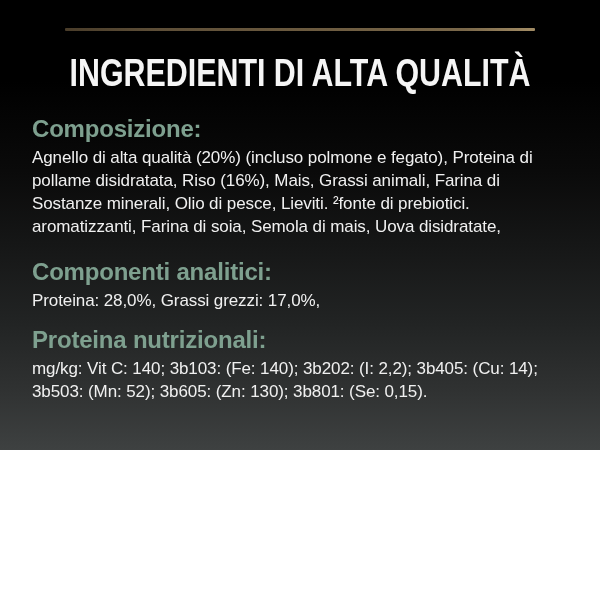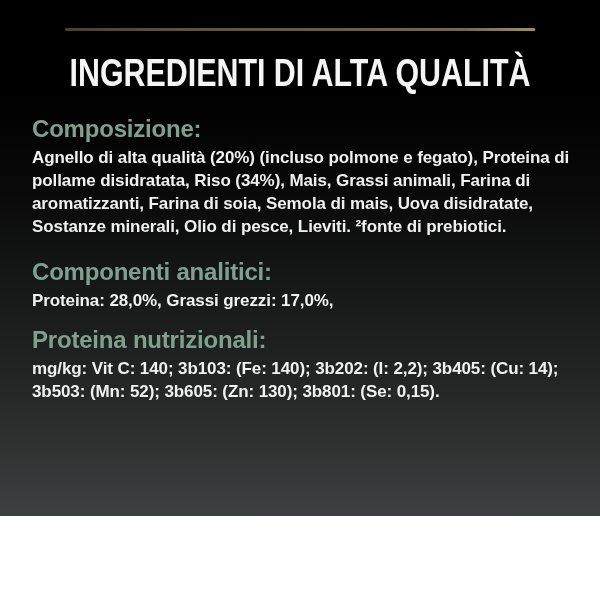--- a/index.html
+++ b/index.html
@@ -3,21 +3,21 @@
 <meta charset="utf-8">
 <style>
   * { margin: 0; padding: 0; box-sizing: border-box; }
   html, body { width: 600px; height: 600px; }
   body {
     font-family: "Liberation Sans", sans-serif;
     overflow: hidden;
   }
   .panel {
     width: 600px;
-    height: 516px;
+    height: 450px;
     background: linear-gradient(180deg,
       #000000 0%, #000000 18%, #0a0a0a 38%,
       #161717 55%, #222424 72%, #2f3131 86%, #3e4141 100%);
     overflow: hidden;
   }
   .rule {
     width: 470px;
     height: 3px;
     margin: 28px auto 0 auto;
     background: linear-gradient(90deg,
@@ -47,21 +47,21 @@
     font-size: 24px;
     line-height: 26px;
     font-weight: bold;
     color: #7ea08f;
     letter-spacing: -0.2px;
   }
   .s1 { margin-top: 24px; }
   .s2 { margin-top: 21px; }
   .s3 { margin-top: 15px; }
   .s4 { margin-top: 11px; }
-  .body { margin-top: 4px; font-weight: bold; }
+  .body { margin-top: 4px; }
   .ln {
     font-size: 17px;
     line-height: 23px;
     color: #f0f0f0;
     white-space: nowrap;
     letter-spacing: -0.1px;
   }
 </style>
 </head>
 <body>
@@ -71,23 +71,23 @@
   <div class="rule"></div>
 
   <h1 class="title">INGREDIENTI DI ALTA QUALITÀ</h1>
 
   <div class="content">
 
     <section class="sec s1">
       <h2>Composizione:</h2>
       <div class="body">
         <div class="ln">Agnello di alta qualità (20%) (incluso polmone e fegato), Proteina di</div>
-        <div class="ln">pollame disidratata, Riso (34%), Mais, Grassi animali, Farina di</div>
+        <div class="ln">pollame disidratata, Riso (16%), Mais, Grassi animali, Farina di</div>
+        <div class="ln">Sostanze minerali, Olio di pesce, Lieviti. ²fonte di prebiotici.</div>
         <div class="ln">aromatizzanti, Farina di soia, Semola di mais, Uova disidratate,</div>
-        <div class="ln">Sostanze minerali, Olio di pesce, Lieviti. ²fonte di prebiotici.</div>
       </div>
     </section>
 
     <section class="sec s2">
       <h2>Componenti analitici:</h2>
       <div class="body">
         <div class="ln">Proteina: 28,0%, Grassi grezzi: 17,0%,</div>
       </div>
     </section>
 

